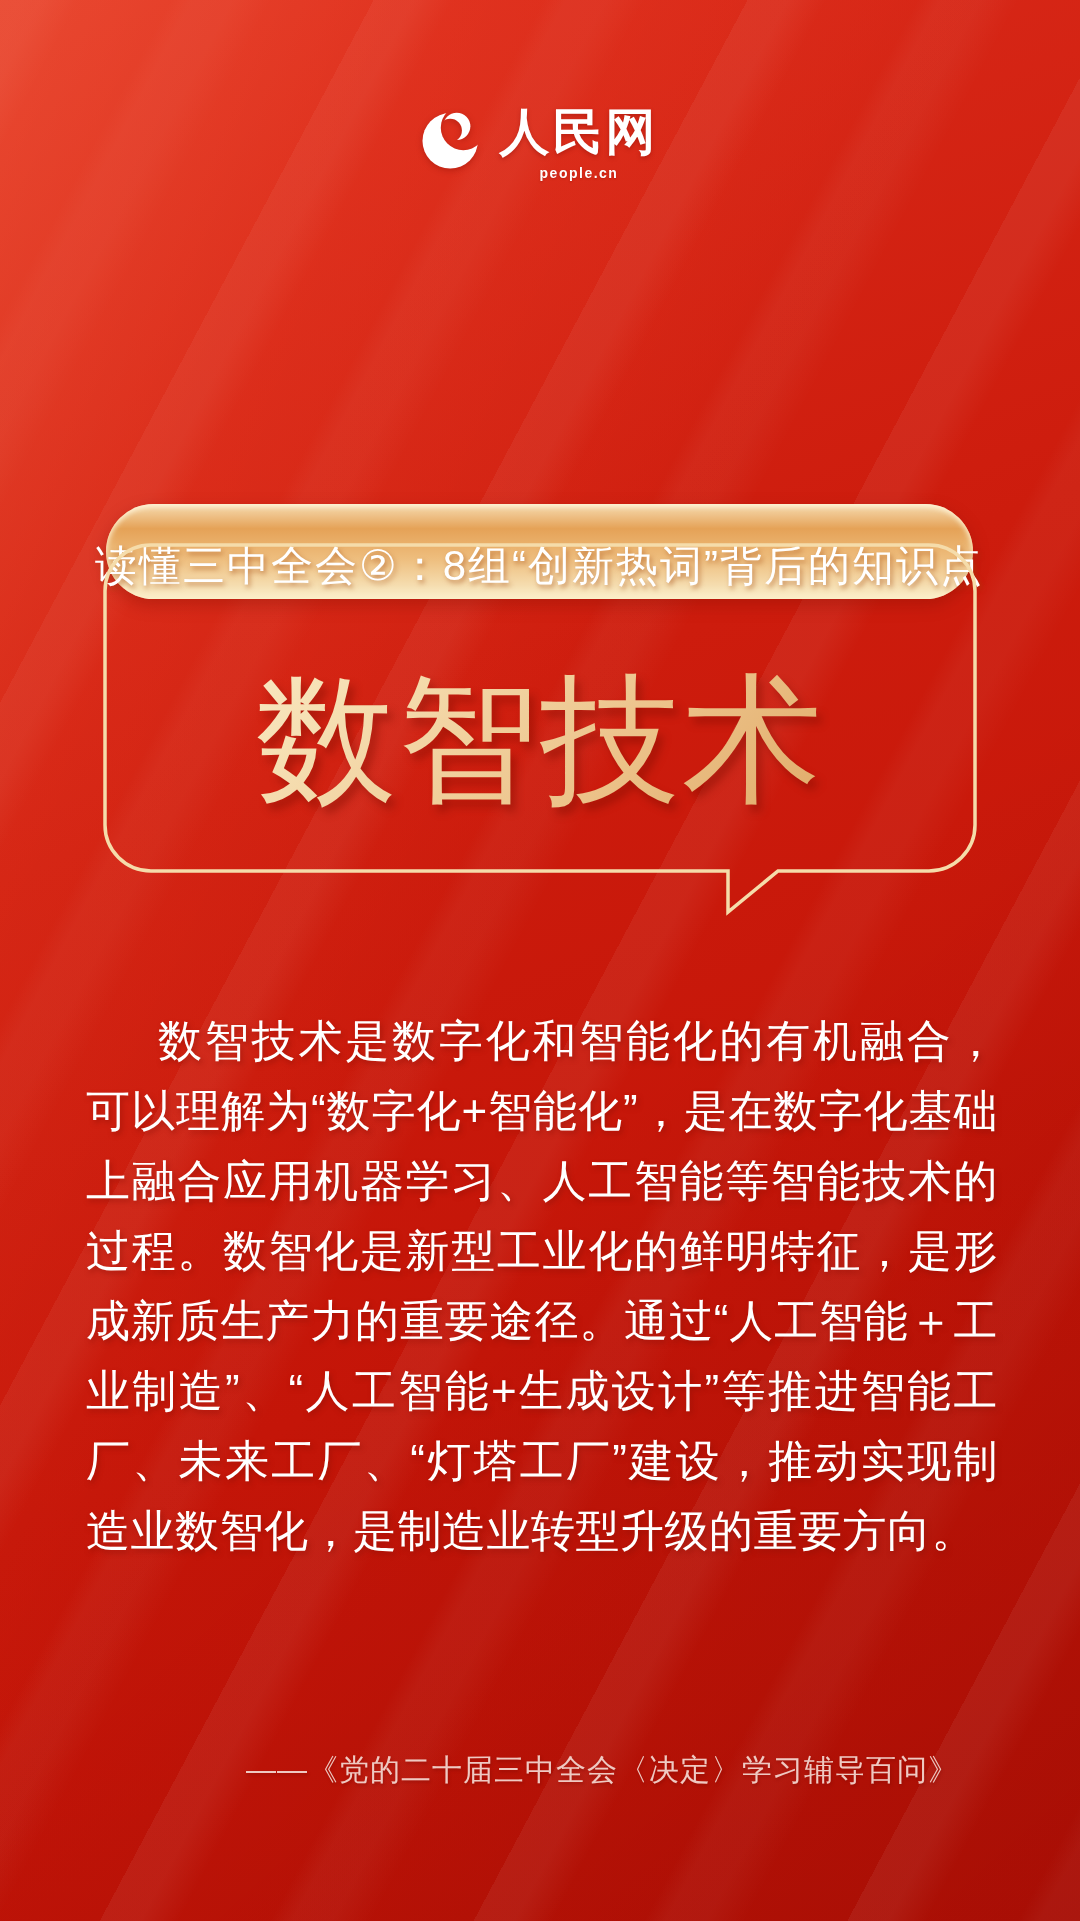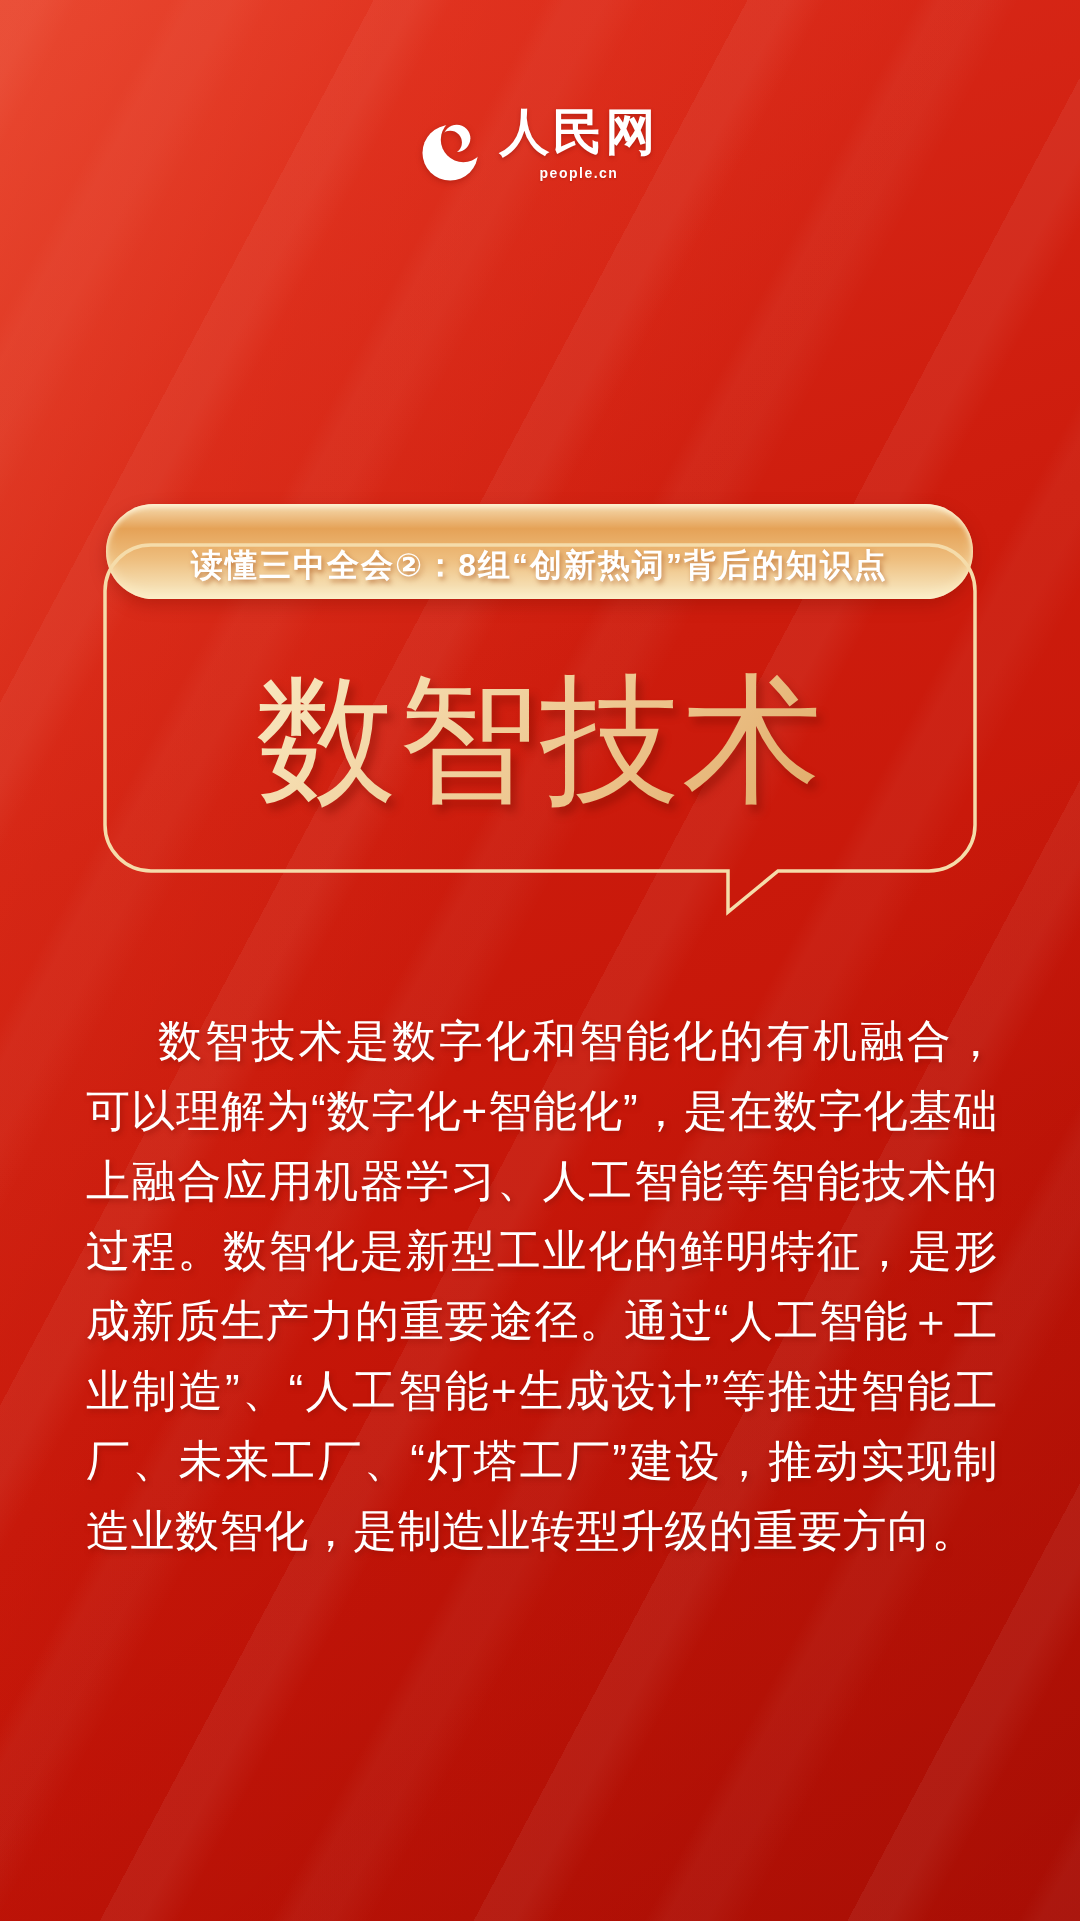--- a/index.html
+++ b/index.html
@@ -16,21 +16,21 @@
         rgba(255,255,255,0.0) 70px, rgba(255,255,255,0.0) 150px,
         rgba(255,255,255,0.04) 170px, rgba(255,255,255,0.04) 205px,
         rgba(255,255,255,0.0) 240px, rgba(255,255,255,0.0) 330px),
       linear-gradient(318deg, rgba(90,0,0,0.22) 0%, rgba(90,0,0,0) 42%),
       linear-gradient(160deg, #dc2c1b 0%, #cd1c0d 38%, #c41508 66%, #bd1206 100%);
   }
 
   
   .logo{
     position:absolute; top:104px; left:0; width:100%;
-    display:flex; justify-content:center; align-items:flex-end; gap:16px;
+    display:flex; justify-content:center; align-items:flex-start; gap:16px;
   }
   .logo-icon{display:block; filter:drop-shadow(0 2px 3px rgba(120,10,0,0.35));}
   .logo-text{display:flex; flex-direction:column; align-items:center;}
   .logo-cn{
     color:#fff; font-size:50px; font-weight:bold; letter-spacing:3px; line-height:56px;
     text-shadow:0 2px 4px rgba(120,10,0,0.35);
   }
   .logo-en{
     color:#fff; font-size:14px; font-weight:bold; letter-spacing:1.5px; line-height:22px;
     margin-top:2px;
@@ -42,21 +42,21 @@
     position:absolute; left:106px; top:504px; width:867px; height:95px;
     border-radius:48px;
     background:linear-gradient(180deg, #f6dcb2 0%, #e5a257 26%, #eebe7e 58%, #f9edc9 100%);
     box-shadow:
       0 6px 16px rgba(130,15,2,0.35),
       inset 0 3px 5px rgba(255,246,218,0.85),
       inset 0 -5px 12px rgba(255,240,200,0.55);
     display:flex; align-items:center; justify-content:center;
   }
   .badge-label{
-    color:#ffffff; font-size:32px; font-weight:bold; letter-spacing:2px;
+    color:#ffffff; font-size:42px; font-weight:normal; letter-spacing:2px;
     text-shadow:2px 3px 5px rgba(160,70,15,0.55);
     white-space:nowrap;
     margin-top:28px;
   }
 
   
   .bubble-svg{position:absolute; left:95px; top:535px;}
 
   
   .keyword-title{
@@ -116,14 +116,15 @@
   </div>
 
   <svg class="bubble-svg" width="890" height="385" viewBox="0 0 890 385" aria-hidden="true">
     <path d="M 56 10 H 834 A 46 46 0 0 1 880 56 V 290 A 46 46 0 0 1 834 336 H 683 L 633 377 V 336 H 56 A 46 46 0 0 1 10 290 V 56 A 46 46 0 0 1 56 10 Z" fill="none" stroke="#f5dcaa" stroke-width="3.5" stroke-linejoin="miter"></path>
   </svg>
 
   <div class="keyword-title">数智技术</div>
 
   <div class="body-paragraph">数智技术是数字化和智能化的有机融合，可以理解为“数字化+智能化”，是在数字化基础上融合应用机器学习、人工智能等智能技术的过程。数智化是新型工业化的鲜明特征，是形成新质生产力的重要途径。通过“人工智能＋工业制造”、“人工智能+生成设计”等推进智能工厂、未来工厂、“灯塔工厂”建设，推动实现制造业数智化，是制造业转型升级的重要方向。</div>
 
+  <div class="source-citation">——《党的二十届三中全会〈决定〉学习辅导百问》</div>
 
 </div>
 
 </body></html>

